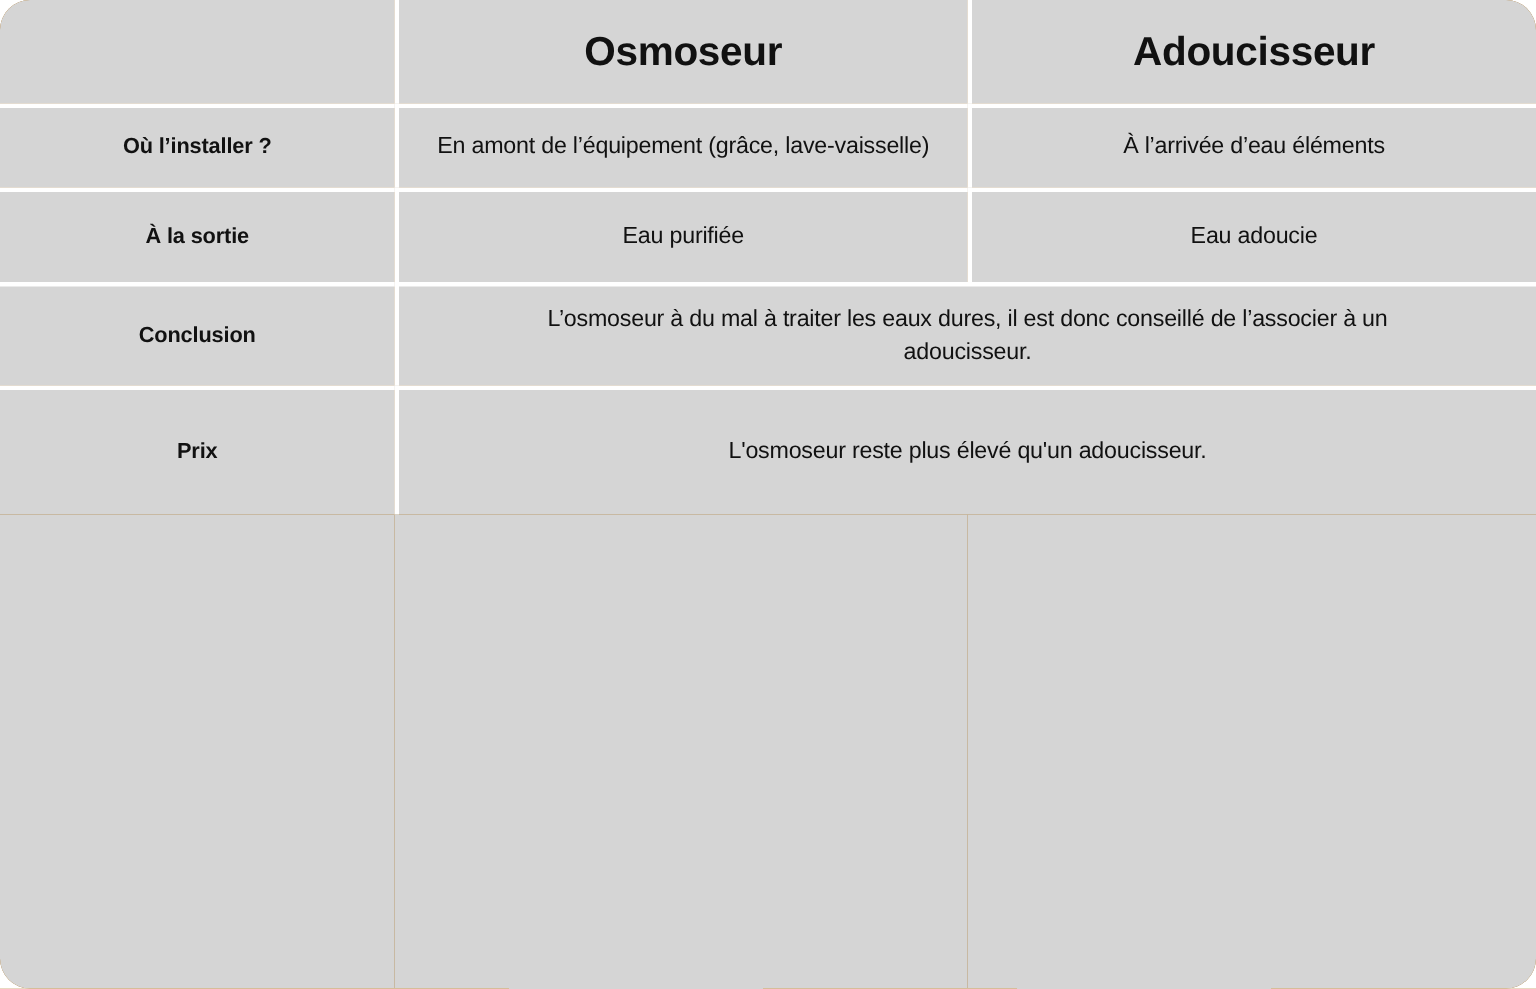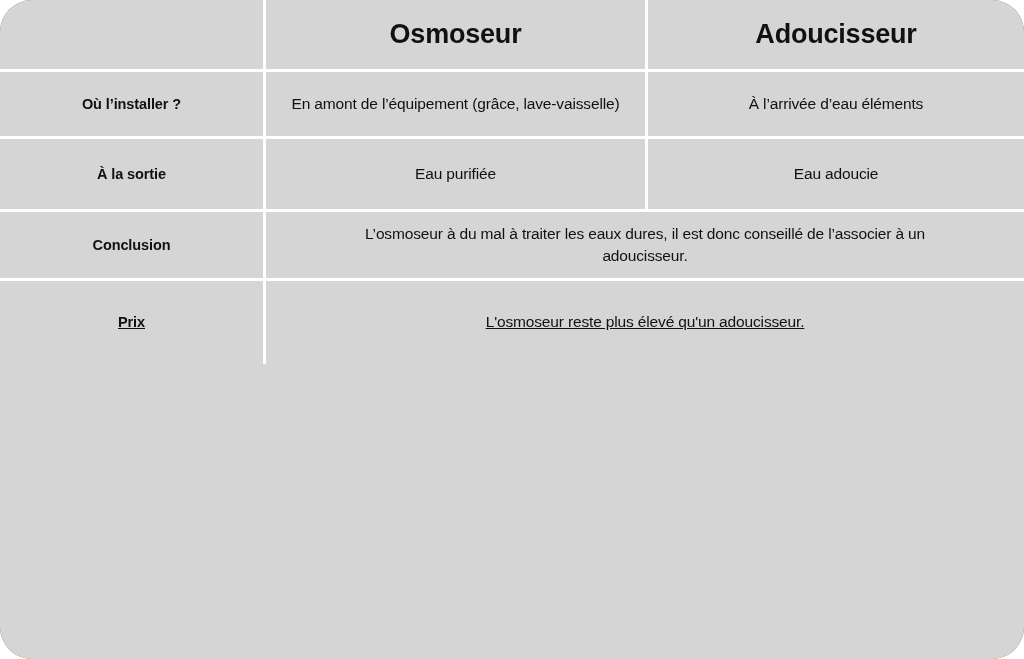--- a/index.html
+++ b/index.html
@@ -20,21 +20,21 @@
     height: 659px;
     box-sizing: border-box;
   }
 
   .comparison-table {
     width: 1024px;
     height: 659px;
     border-collapse: separate;
     border-spacing: 0;
     background: #a16207;
-    border-radius: 32px;
+    border-radius: 20px;
     overflow: hidden;
     table-layout: fixed;
   }
 
   
   col.c-label { width: 263px; }
   col.c-osmo  { width: 382px; }
   col.c-adou  { width: 379px; }
 
   td, th {
@@ -84,28 +84,28 @@
     letter-spacing: -0.15px;
     padding: 8px 22px;
   }
 
   .cell.wide {
     padding: 8px 60px;
     margin-left: 13px;
   }
 
   
-  .r1 td { height: 67px; }
+  .r1 td { height: 56px; }
   .r2 td { height: 75px; }
   .r3 td { height: 75px; }
-  .r4 td { height: 73px; }
+  .r4 td { height: 63px; }
   .r5 td { height: 78px; }
   .r6 td { height: 74px; }
   .r7 td { height: 69px; }
-  .r8 td { height: 86px; text-decoration: underline; }
+  .r8 td { height: 86px; }
 
   .spacer-row td {
     height: 0;
     padding: 0;
     border: 0;
   }
 </style>
 </head>
 <body>
 

